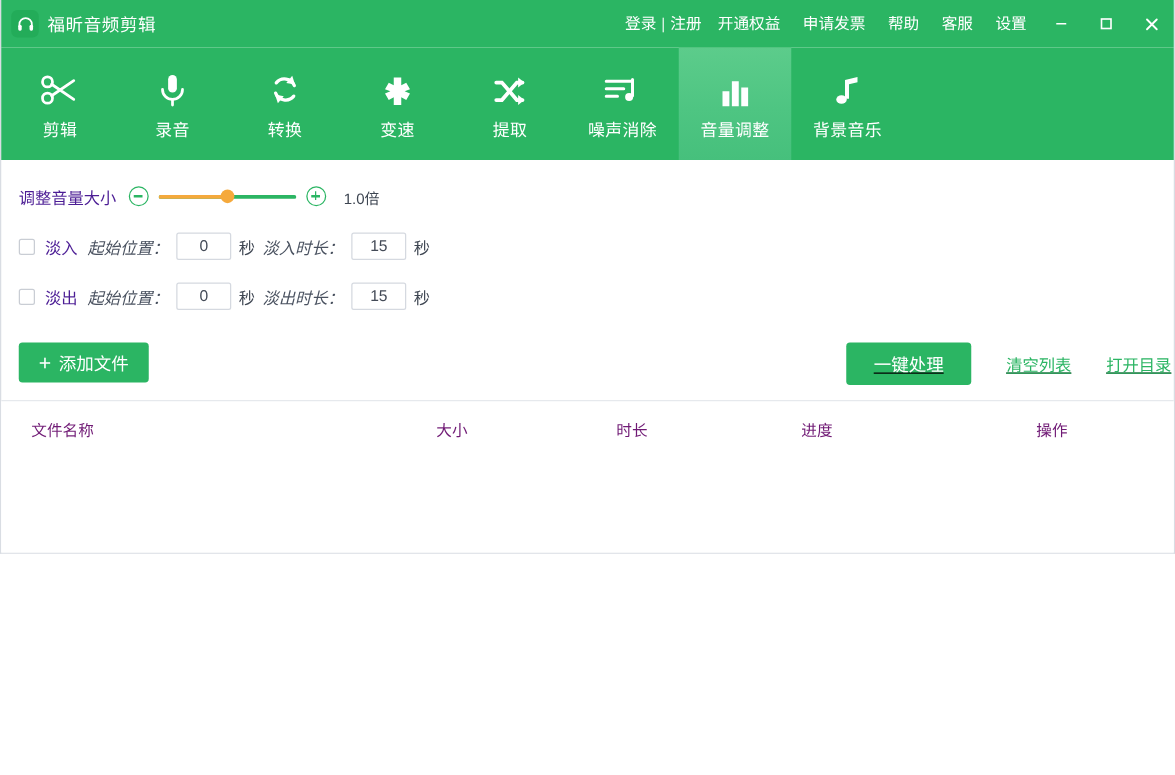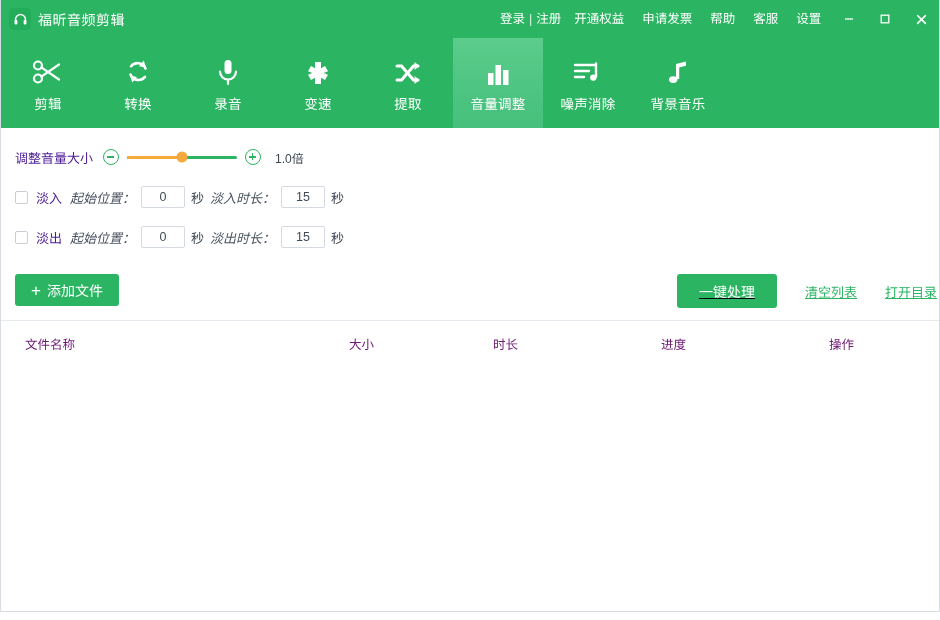--- a/index.html
+++ b/index.html
@@ -4,21 +4,21 @@
 <title>福昕音频剪辑</title>
 <style>
   * { box-sizing: border-box; margin: 0; padding: 0; }
   html, body {
     width: 940px; height: 620px;
     overflow: hidden;
     font-family: "Liberation Sans", "DejaVu Sans", sans-serif;
     background: #ffffff;
   }
   .app {
-    width: 940px; height: 612px;
+    width: 940px; height: 443px;
     position: relative;
     display: flex; flex-direction: column;
     background: #ffffff;
     border: 1px solid #d9dde3;
     border-top: none;
   }
 
   
   .titlebar {
     height: 38px; min-height: 38px;
@@ -233,38 +233,38 @@
           <circle cx="6" cy="8.5" r="4" stroke="#fff" stroke-width="2.2"></circle>
           <path d="M9.3 19.6L27 7.5M9.3 10.4L27 22.5" stroke="#fff" stroke-width="2.2" stroke-linecap="round"></path>
         </svg>
       </span>
       <span class="t-label">剪辑</span>
     </div>
 
     <div class="tool">
       <span class="t-icon">
         <svg width="30" height="30" viewBox="0 0 30 30" fill="none">
+          <rect x="11.5" y="3" width="7" height="14" rx="3.5" fill="#fff"></rect>
+          <path d="M7 14.5a8 8 0 0 0 16 0" stroke="#fff" stroke-width="2.2" stroke-linecap="round" fill="none"></path>
+          <path d="M15 22.5V27" stroke="#fff" stroke-width="2.2" stroke-linecap="round"></path>
+        </svg>
+      </span>
+      <span class="t-label">录音</span>
+    </div>
+
+    <div class="tool">
+      <span class="t-icon">
+        <svg width="30" height="30" viewBox="0 0 30 30" fill="none">
           <path d="M22.5 11.5A8.5 8.5 0 0 0 8 9.3" stroke="#fff" stroke-width="2.6" stroke-linecap="round"></path>
           <path d="M7.5 17.5A8.5 8.5 0 0 0 22 19.9" stroke="#fff" stroke-width="2.6" stroke-linecap="round"></path>
           <path d="M20.8 3.5l2.2 7-7-1.2z" fill="#fff"></path>
           <path d="M9.3 25.6l-2.3-7 7 1.3z" fill="#fff"></path>
         </svg>
       </span>
       <span class="t-label">转换</span>
-    </div>
-
-    <div class="tool">
-      <span class="t-icon">
-        <svg width="30" height="30" viewBox="0 0 30 30" fill="none">
-          <rect x="11.5" y="3" width="7" height="14" rx="3.5" fill="#fff"></rect>
-          <path d="M7 14.5a8 8 0 0 0 16 0" stroke="#fff" stroke-width="2.2" stroke-linecap="round" fill="none"></path>
-          <path d="M15 22.5V27" stroke="#fff" stroke-width="2.2" stroke-linecap="round"></path>
-        </svg>
-      </span>
-      <span class="t-label">录音</span>
     </div>
 
 
     <div class="tool">
       <span class="t-icon">
         <svg width="30" height="28" viewBox="0 0 30 28" fill="none">
           <path d="M12 3h6v6.2l4-2.1 3 5.2-4.3 1.7 4.3 1.7-3 5.2-4-2.1V25h-6v-6.2l-4 2.1-3-5.2 4.3-1.7L5 12.3l3-5.2 4 2.1z" fill="#fff"></path>
         </svg>
       </span>
       <span class="t-label">变速</span>
@@ -275,40 +275,40 @@
         <svg width="30" height="28" viewBox="0 0 30 28" fill="none">
           <path d="M4 7h4.5l12 14H25" stroke="#fff" stroke-width="3" stroke-linecap="round" fill="none"></path>
           <path d="M4 21h4.5l12-14H25" stroke="#fff" stroke-width="3" stroke-linecap="round" fill="none"></path>
           <path d="M21.5 3l5 4-5 4z" fill="#fff"></path>
           <path d="M21.5 17l5 4-5 4z" fill="#fff"></path>
         </svg>
       </span>
       <span class="t-label">提取</span>
     </div>
 
+    <div class="tool">
+      <span class="t-icon">
+        <svg width="32" height="28" viewBox="0 0 32 28" fill="none">
+          <path d="M3 6h20M3 12h14M3 18h9" stroke="#fff" stroke-width="2.4" stroke-linecap="round"></path>
+          <path d="M24 4.5v13" stroke="#fff" stroke-width="2.4" stroke-linecap="round"></path>
+          <circle cx="21.3" cy="18.6" r="3.2" fill="#fff"></circle>
+        </svg>
+      </span>
+      <span class="t-label">噪声消除</span>
+    </div>
+
     <div class="tool active">
       <span class="t-icon">
         <svg width="28" height="26" viewBox="0 0 28 26" fill="none">
           <rect x="4" y="12" width="5.5" height="12" fill="#fff"></rect>
           <rect x="11.5" y="4" width="5.5" height="20" fill="#fff"></rect>
           <rect x="19" y="9" width="5.5" height="15" fill="#fff"></rect>
         </svg>
       </span>
       <span class="t-label">音量调整</span>
-    </div>
-
-    <div class="tool">
-      <span class="t-icon">
-        <svg width="32" height="28" viewBox="0 0 32 28" fill="none">
-          <path d="M3 6h20M3 12h14M3 18h9" stroke="#fff" stroke-width="2.4" stroke-linecap="round"></path>
-          <path d="M24 4.5v13" stroke="#fff" stroke-width="2.4" stroke-linecap="round"></path>
-          <circle cx="21.3" cy="18.6" r="3.2" fill="#fff"></circle>
-        </svg>
-      </span>
-      <span class="t-label">噪声消除</span>
     </div>
 
     <div class="tool">
       <span class="t-icon">
         <svg width="28" height="28" viewBox="0 0 28 28" fill="none">
           <path d="M12 20V5l10-2.4v4.2L15.2 8.4V20z" fill="#fff"></path>
           <ellipse cx="9.2" cy="20.6" rx="4.2" ry="3.4" fill="#fff"></ellipse>
         </svg>
       </span>
       <span class="t-label">背景音乐</span>
@@ -364,19 +364,19 @@
       <span class="link">清空列表</span>
       <span class="link">打开目录</span>
     </div>
   </div>
 
   <div class="table-wrap">
     <div class="thead">
       <span class="th" style="left:24px">文件名称</span>
       <span class="th" style="left:348px">大小</span>
       <span class="th" style="left:492px">时长</span>
-      <span class="th" style="left:660px">进度</span>
+      <span class="th" style="left:640px">进度</span>
       <span class="th" style="left:828px">操作</span>
     </div>
     <div class="tbody"></div>
   </div>
 
 </div>
 
 </body></html>

